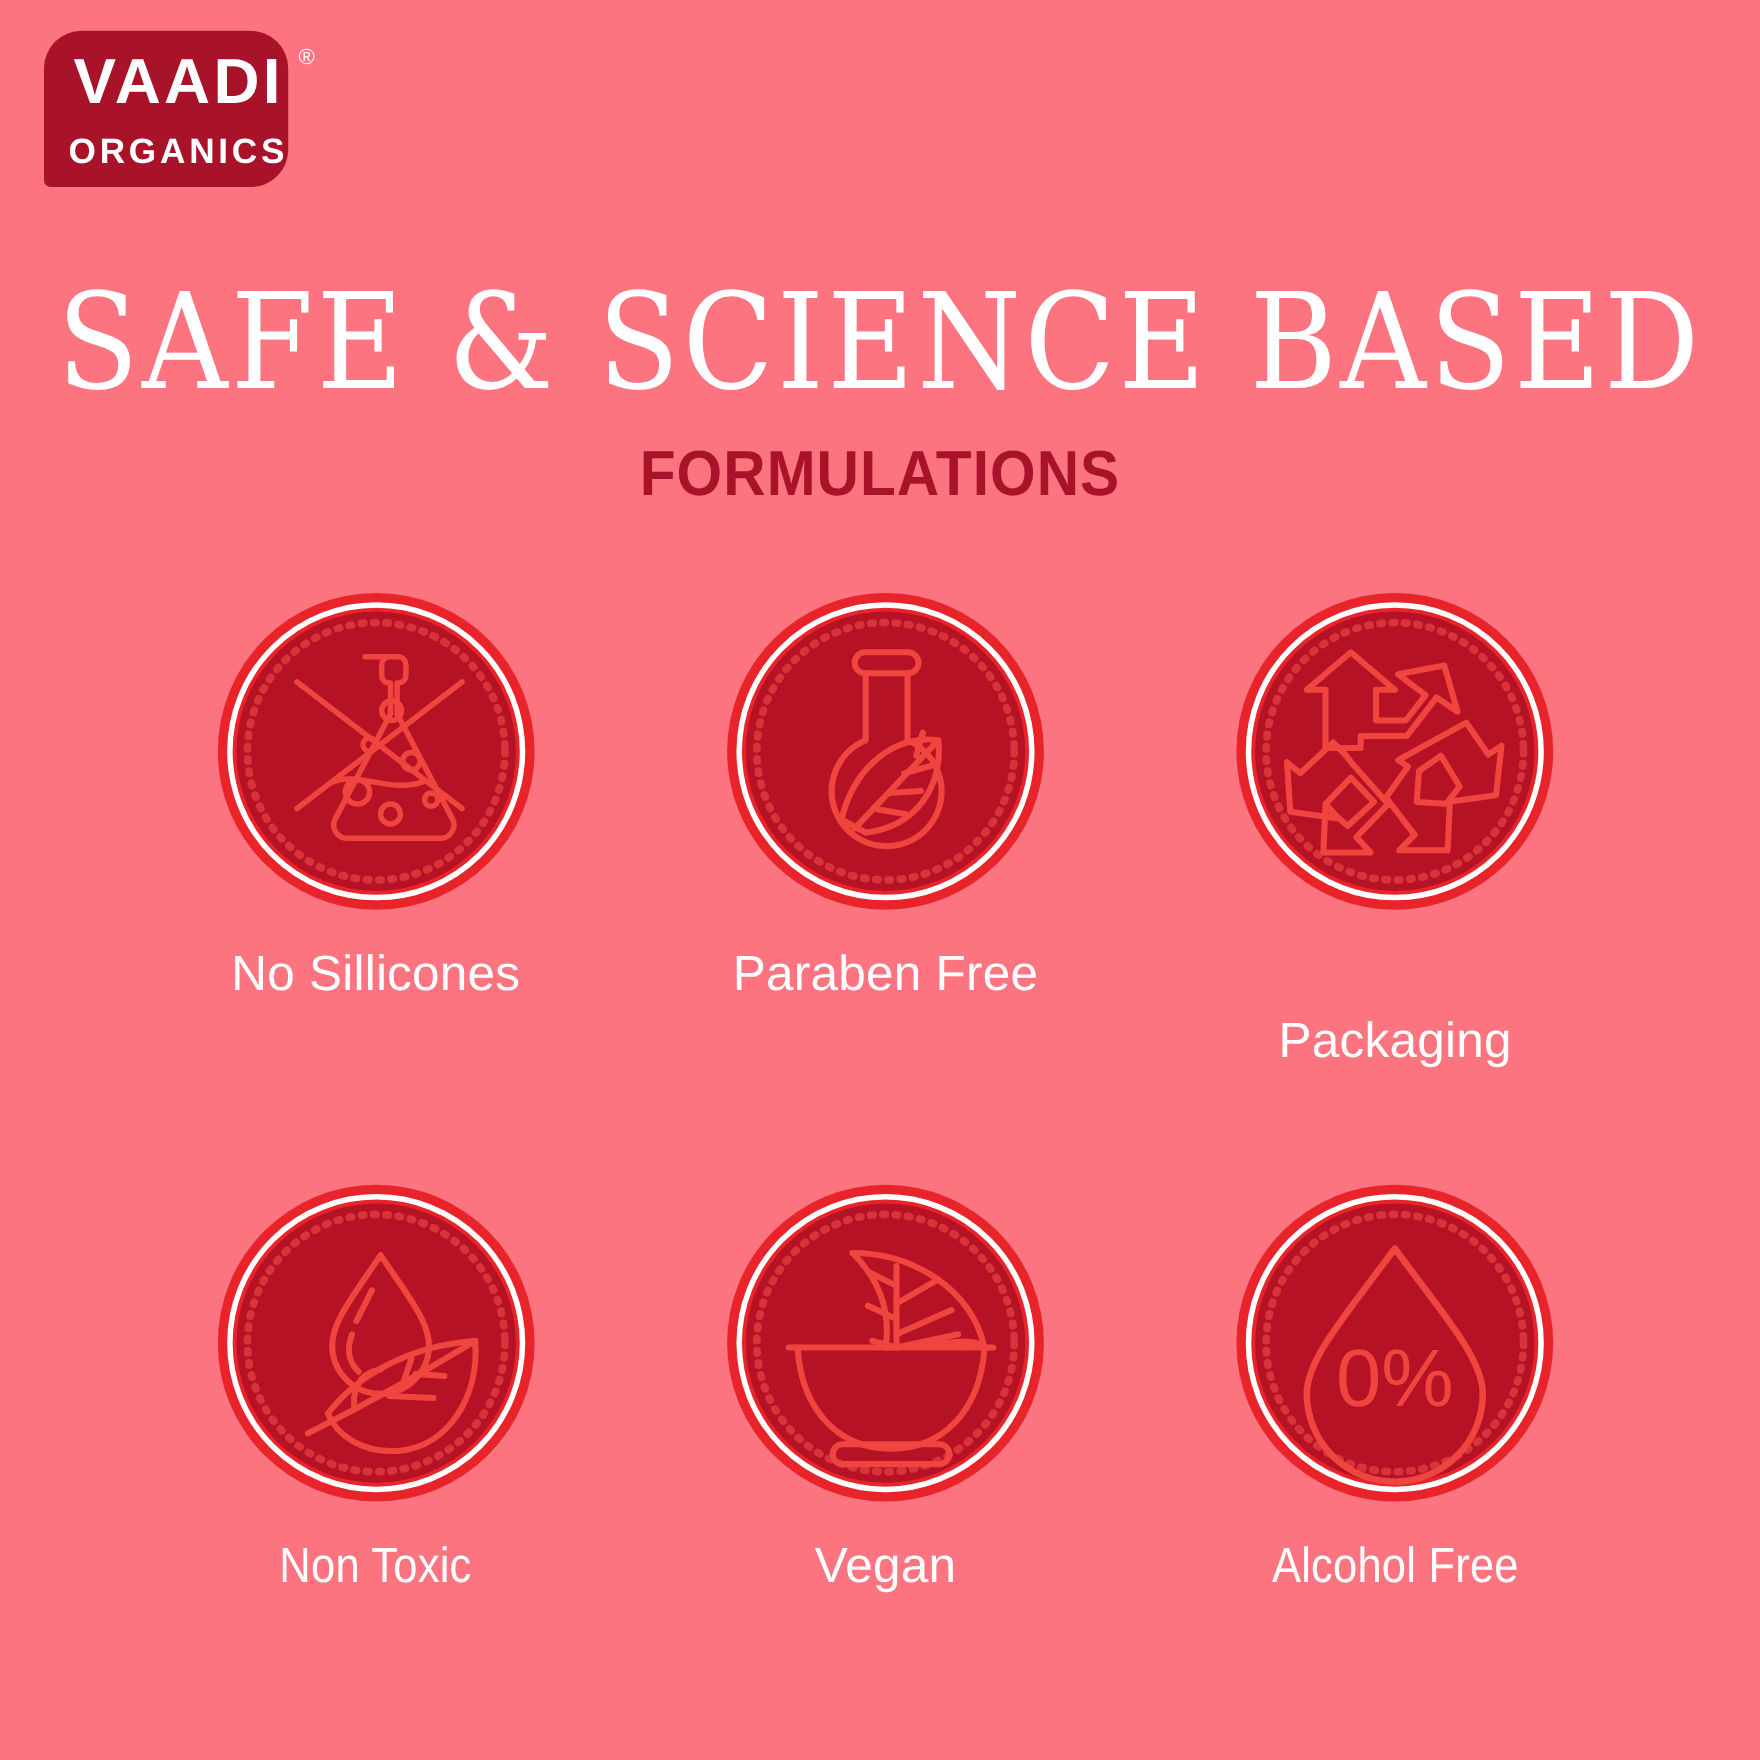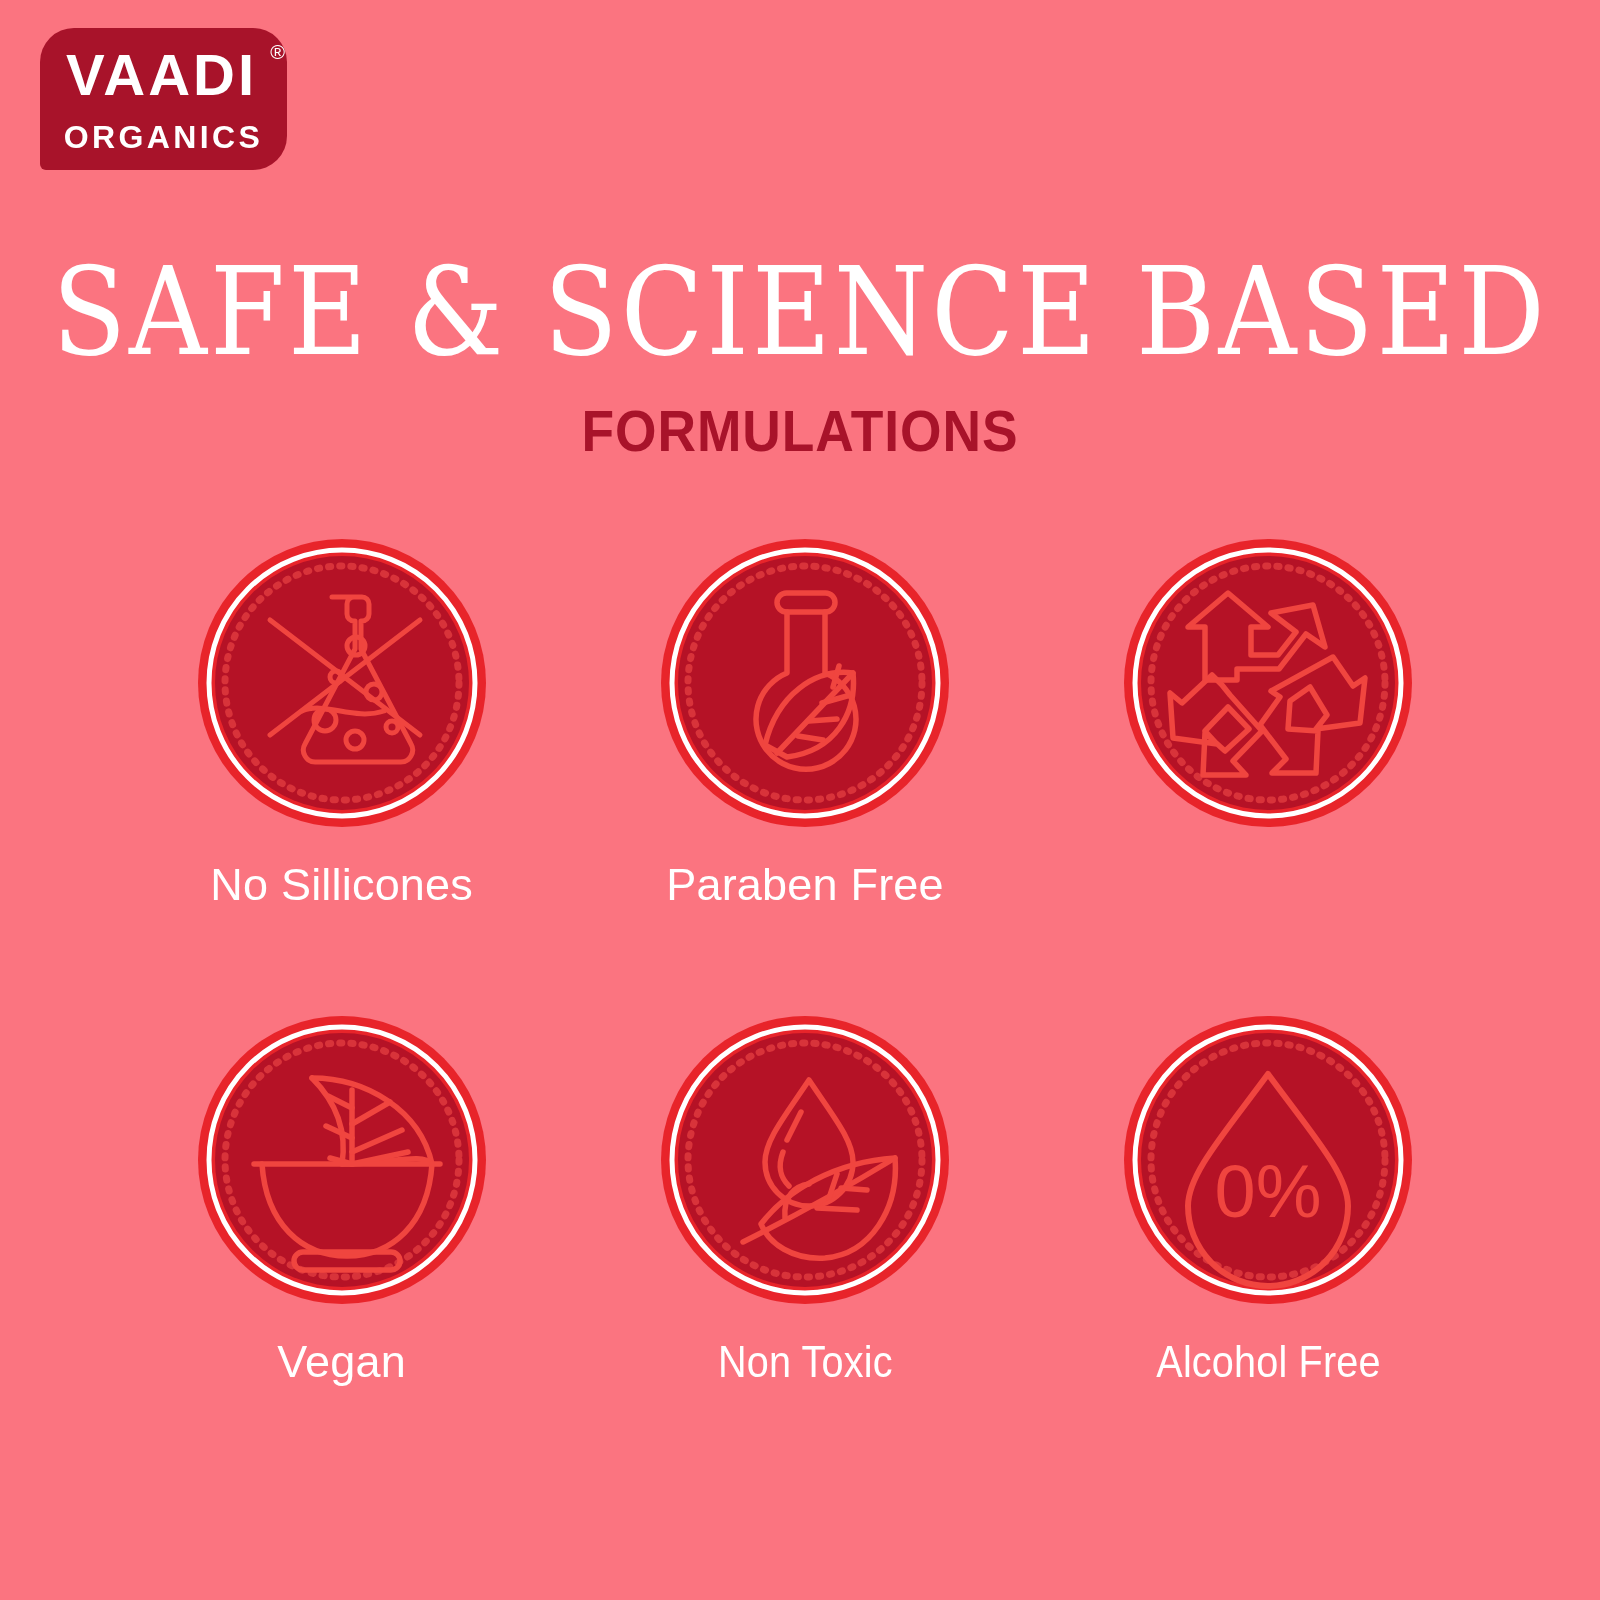--- a/index.html
+++ b/index.html
@@ -8,26 +8,26 @@
     background:#FB7480;
     font-family:"Liberation Sans", sans-serif;
     overflow:hidden;
     position:relative;
   }
 
   
   .logo-badge{
     position:absolute;
     left:40px; top:28px;
-    width:247px; height:142px;
+    width:222px; height:142px;
     background:#A8132A;
     border-radius:6px 34px 34px 6px;
     border-top-left-radius:34px;
     display:flex; flex-direction:column;
-    align-items:center; justify-content:center;
+    align-items:flex-end; justify-content:center;
   }
   .logo-line1{
     position:relative;
     color:#ffffff;
     font-size:58px;
     font-weight:700;
     letter-spacing:3px;
     line-height:1;
     padding-right:4px;
   }
@@ -179,21 +179,45 @@
         <circle cx="148" cy="148" r="117" fill="none" stroke="#D8333A" stroke-width="7" stroke-dasharray="2.2 9" stroke-linecap="round"></circle>
         <g fill="none" stroke="#F0453F" stroke-width="5.5" stroke-linecap="round" stroke-linejoin="round">
           <path d="M85 145 L85 92 L68 92 L108 58 L148 92 L131 92 L131 120 L158 120 L176 97 L151 78 L193 70 L205 112 L186 99 L159 134 L117 134 L117 145 Z"></path>
           <path d="M213 122 L233 151 L245 143 L240 188 L196 194 L207 180 L190 152 L170 166 L168 194 L198 196 L196 238 L152 238 L166 224 L140 190 L160 162 L151 156 Z"></path>
           <path d="M92 140 L62 168 L50 158 L53 203 L97 209 L85 196 L108 172 L129 194 L105 216 L85 198 L83 240 L126 240 L113 226 L142 196 L110 160 L102 150 Z"></path>
         </g>
       </svg>
     </div>
     <div class="caption">
       <br>
-    </div>
+      <span>Packaging</span>
+    </div>
+  </div>
+
+  <div class="cell">
+    <div class="badge">
+      <svg viewBox="0 0 296 296">
+        <circle cx="148" cy="148" r="144" fill="#E8242A"></circle>
+        <circle cx="148" cy="148" r="133" fill="none" stroke="#FFFFFF" stroke-width="5"></circle>
+        <circle cx="148" cy="148" r="127" fill="#B51226"></circle>
+        <circle cx="148" cy="148" r="117" fill="none" stroke="#D8333A" stroke-width="7" stroke-dasharray="2.2 9" stroke-linecap="round"></circle>
+        <g fill="none" stroke="#F0453F" stroke-width="5.5" stroke-linecap="round" stroke-linejoin="round">
+          <path d="M152 68 C 176 104 196 128 196 150 A44 44 0 0 1 108 150 C 108 128 128 104 152 68 Z"></path>
+          <path d="M126 140 C 120 156 124 166 132 174"></path>
+          <path d="M144 100 L130 128"></path>
+          <path d="M238 146 C 242 196 214 242 168 246 C 136 248 112 232 104 212 C 130 178 178 150 238 146 Z"></path>
+          <path d="M86 230 C 130 208 182 180 238 146"></path>
+          <path d="M128 206 C 126 184 138 174 152 172"></path>
+          <path d="M160 196 L200 198"></path>
+          <path d="M172 186 L180 162"></path>
+          <path d="M184 176 L210 178"></path>
+        </g>
+      </svg>
+    </div>
+    <div class="caption narrow">Non Toxic</div>
   </div>
 
   <div class="cell">
     <div class="badge">
       <svg viewBox="0 0 296 296">
         <circle cx="148" cy="148" r="144" fill="#E8242A"></circle>
         <circle cx="148" cy="148" r="133" fill="none" stroke="#FFFFFF" stroke-width="5"></circle>
         <circle cx="148" cy="148" r="127" fill="#B51226"></circle>
         <circle cx="148" cy="148" r="117" fill="none" stroke="#D8333A" stroke-width="7" stroke-dasharray="2.2 9" stroke-linecap="round"></circle>
         <g fill="none" stroke="#F0453F" stroke-width="5.5" stroke-linecap="round" stroke-linejoin="round">
@@ -216,43 +240,20 @@
     <div class="caption">Vegan</div>
   </div>
 
   <div class="cell">
     <div class="badge">
       <svg viewBox="0 0 296 296">
         <circle cx="148" cy="148" r="144" fill="#E8242A"></circle>
         <circle cx="148" cy="148" r="133" fill="none" stroke="#FFFFFF" stroke-width="5"></circle>
         <circle cx="148" cy="148" r="127" fill="#B51226"></circle>
         <circle cx="148" cy="148" r="117" fill="none" stroke="#D8333A" stroke-width="7" stroke-dasharray="2.2 9" stroke-linecap="round"></circle>
-        <g fill="none" stroke="#F0453F" stroke-width="5.5" stroke-linecap="round" stroke-linejoin="round">
-          <path d="M152 68 C 176 104 196 128 196 150 A44 44 0 0 1 108 150 C 108 128 128 104 152 68 Z"></path>
-          <path d="M126 140 C 120 156 124 166 132 174"></path>
-          <path d="M144 100 L130 128"></path>
-          <path d="M238 146 C 242 196 214 242 168 246 C 136 248 112 232 104 212 C 130 178 178 150 238 146 Z"></path>
-          <path d="M86 230 C 130 208 182 180 238 146"></path>
-          <path d="M128 206 C 126 184 138 174 152 172"></path>
-          <path d="M160 196 L200 198"></path>
-          <path d="M172 186 L180 162"></path>
-          <path d="M184 176 L210 178"></path>
-        </g>
-      </svg>
-    </div>
-    <div class="caption narrow">Non Toxic</div>
-  </div>
-
-  <div class="cell">
-    <div class="badge">
-      <svg viewBox="0 0 296 296">
-        <circle cx="148" cy="148" r="144" fill="#E8242A"></circle>
-        <circle cx="148" cy="148" r="133" fill="none" stroke="#FFFFFF" stroke-width="5"></circle>
-        <circle cx="148" cy="148" r="127" fill="#B51226"></circle>
-        <circle cx="148" cy="148" r="117" fill="none" stroke="#D8333A" stroke-width="7" stroke-dasharray="2.2 9" stroke-linecap="round"></circle>
         <g fill="none" stroke="#F0453F" stroke-width="6" stroke-linecap="round" stroke-linejoin="round">
           <path d="M148 62 C 192 122 228 162 228 194 A80 80 0 0 1 68 194 C 68 162 104 122 148 62 Z"></path>
         </g>
         <text x="148" y="205" fill="#F0453F" font-family="'Liberation Sans', sans-serif" font-size="74" font-weight="400" text-anchor="middle">0%</text>
       </svg>
     </div>
     <div class="caption narrow">Alcohol Free</div>
   </div>
 
 </div>

